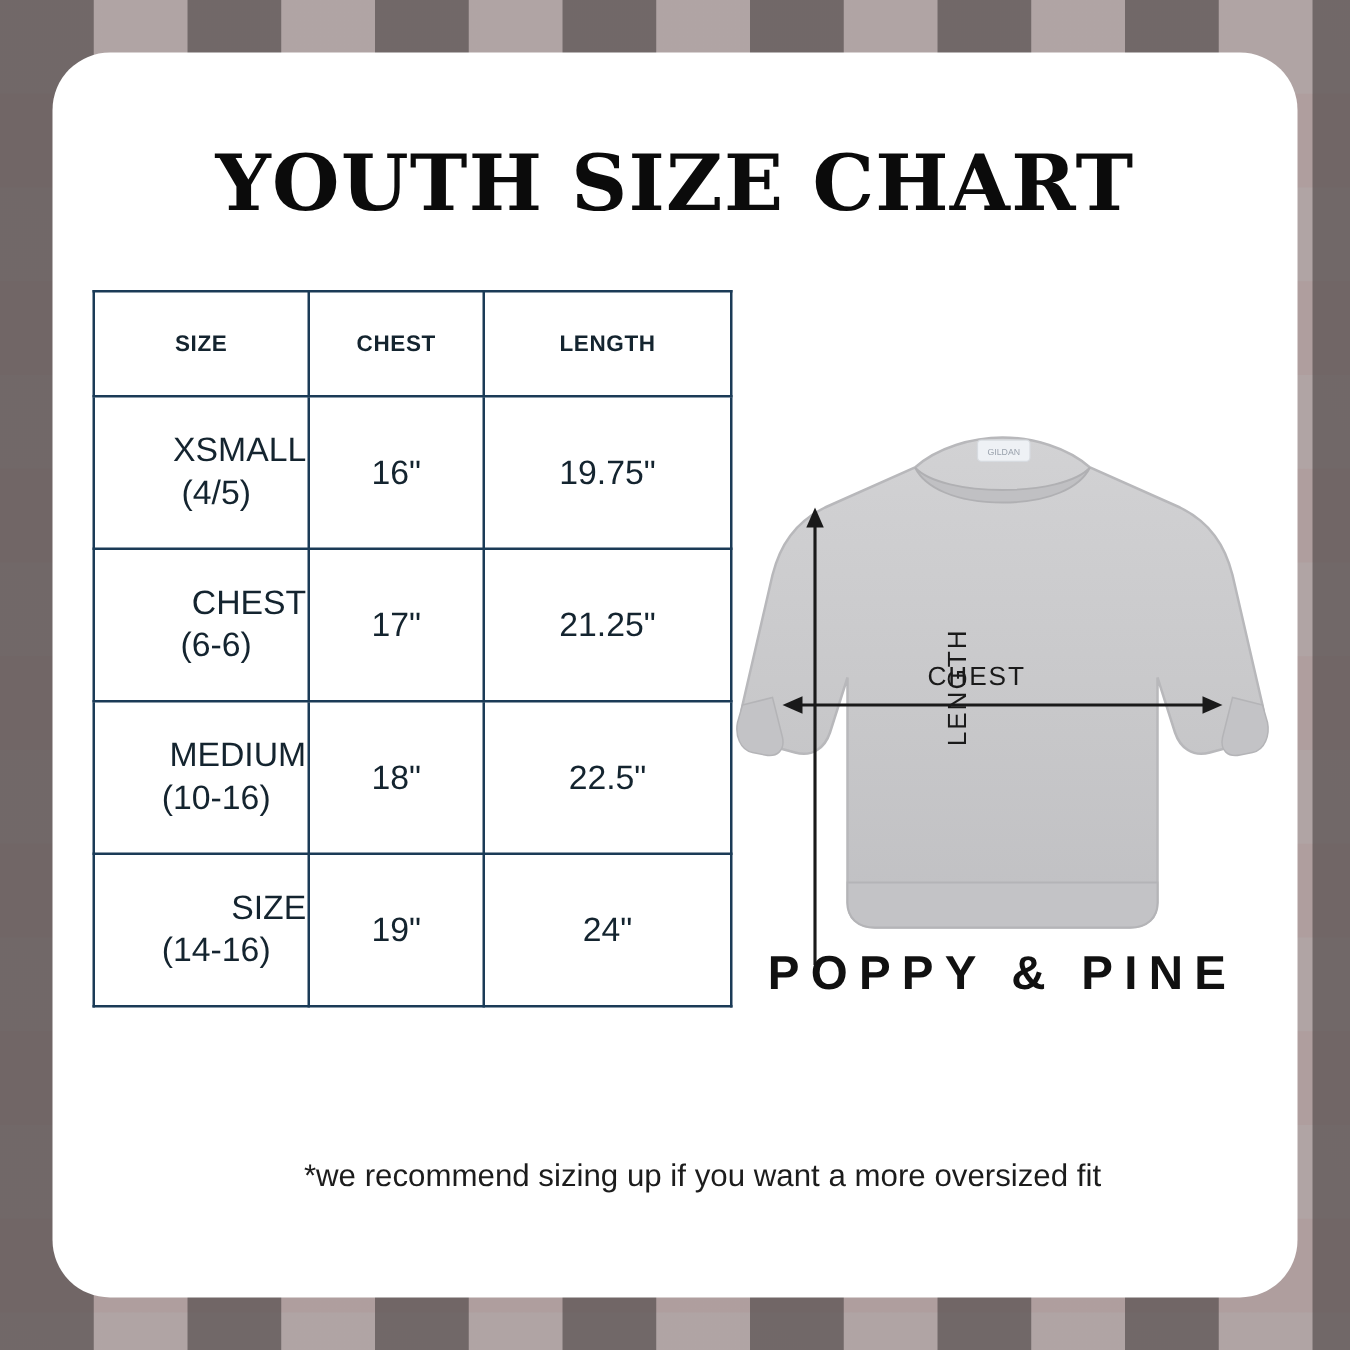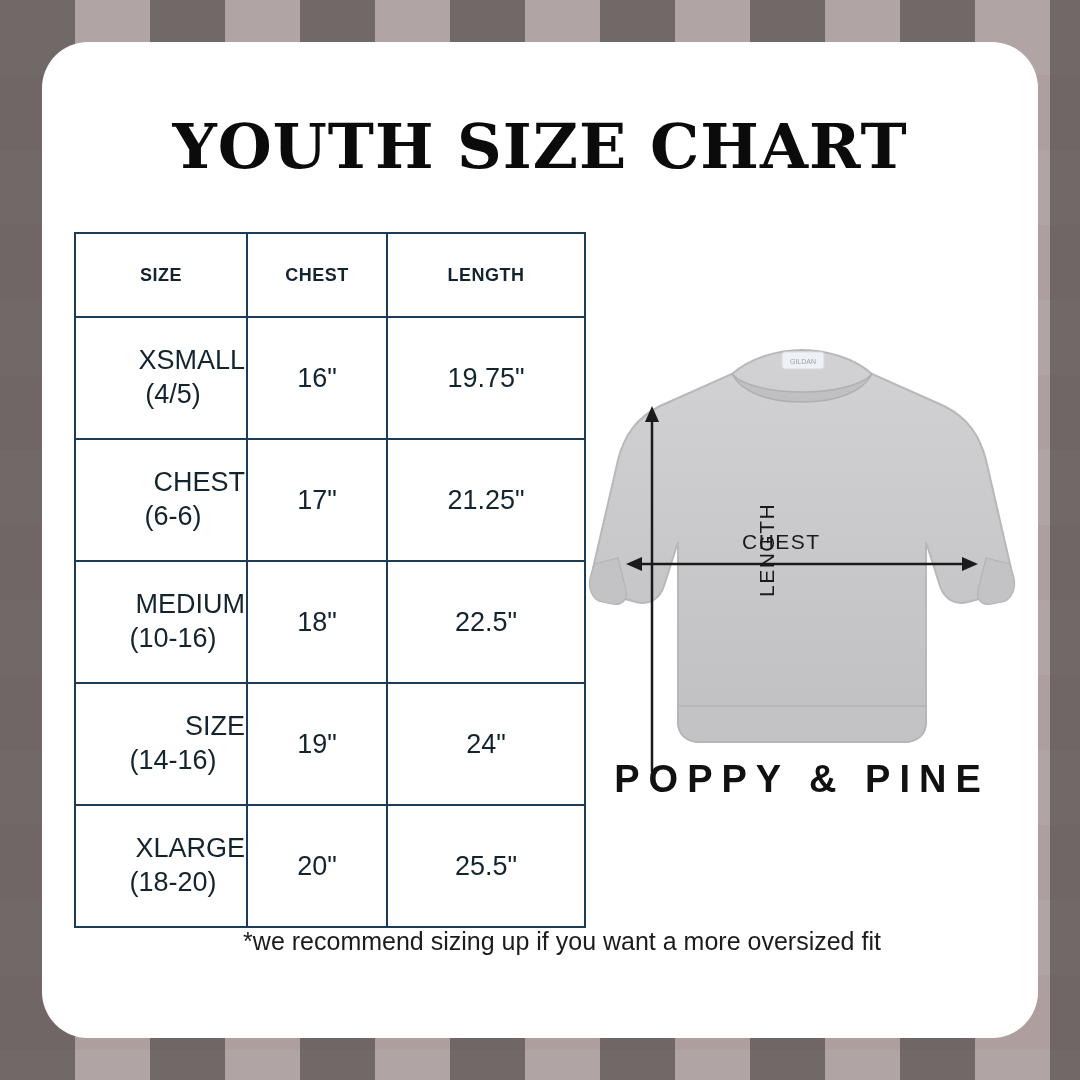--- a/index.html
+++ b/index.html
@@ -209,28 +209,20 @@
             <td>18"</td>
             <td>22.5"</td>
           </tr>
           <tr>
             <td class="size-cell">
               <span class="sz-name">SIZE</span>
               <span class="sz-age">(14-16)</span>
             </td>
             <td>19"</td>
             <td>24"</td>
-          </tr>
-          <tr>
-            <td class="size-cell">
-              <span class="sz-name">XLARGE</span>
-              <span class="sz-age">(18-20)</span>
-            </td>
-            <td>20"</td>
-            <td>25.5"</td>
           </tr>
         </tbody>
       </table>
     </div>
 
     <div class="footnote">*we recommend sizing up if you want a more oversized fit</div>
 
     <div class="shirt-area">
       <svg width="440" height="440" viewBox="0 0 440 440">
         <defs>

